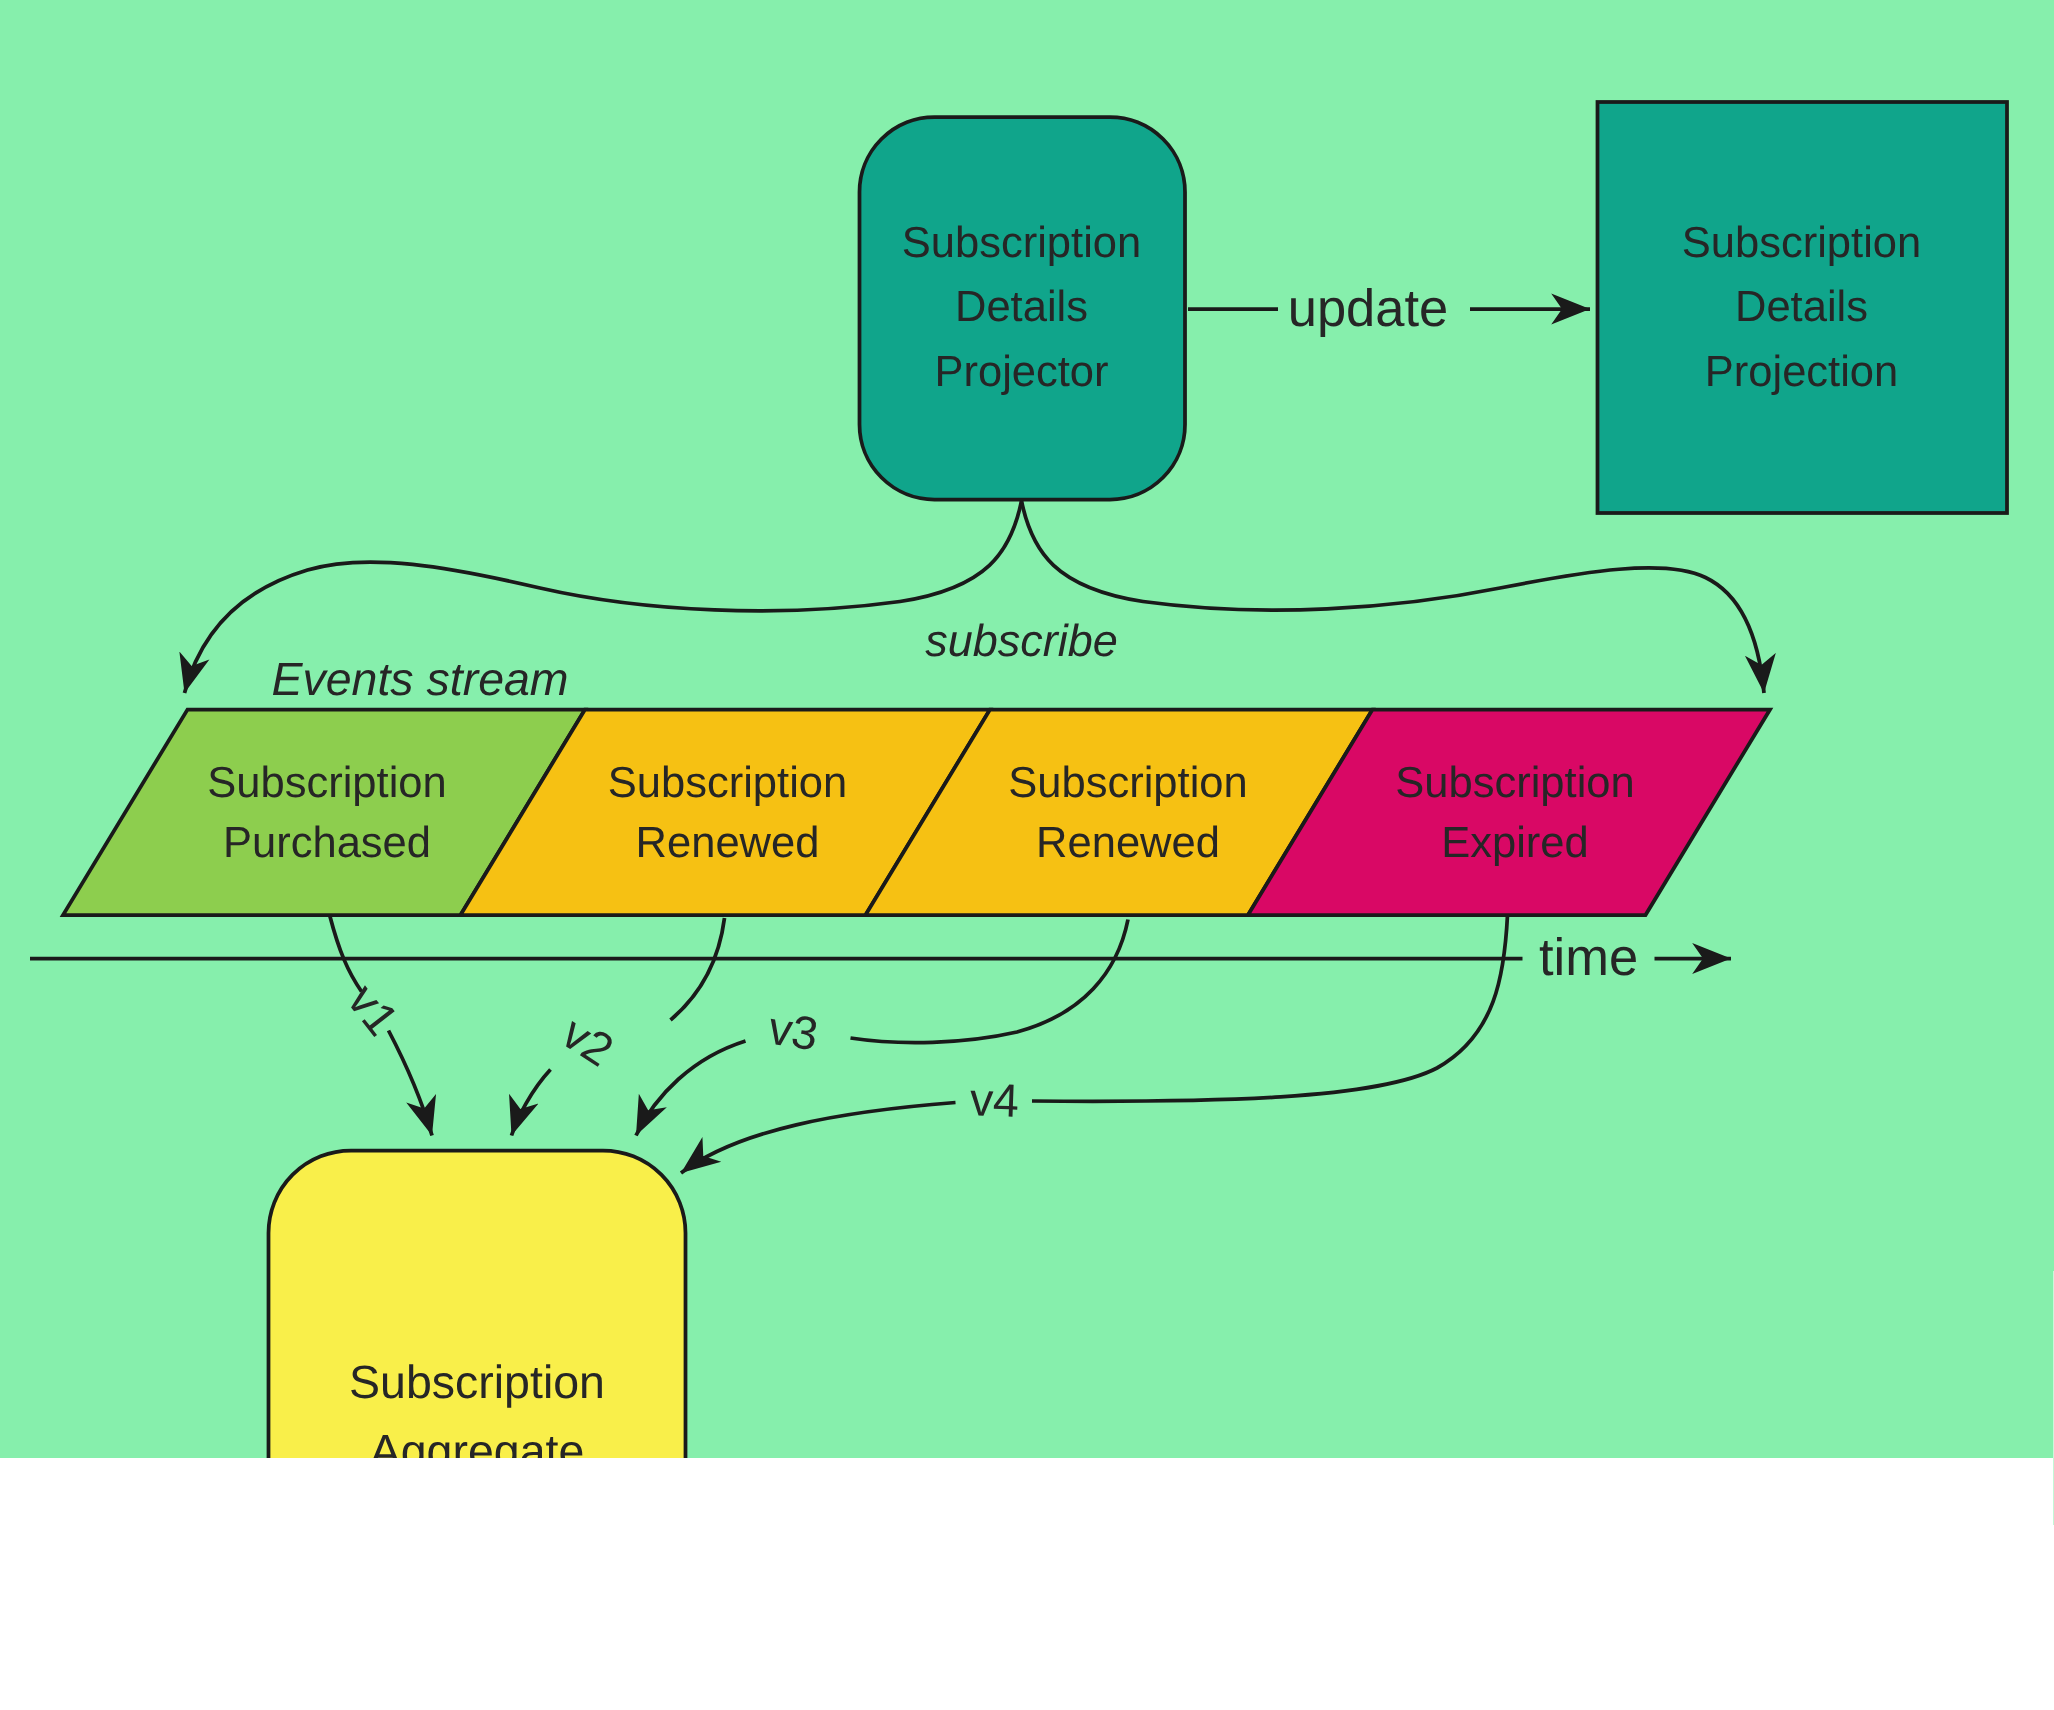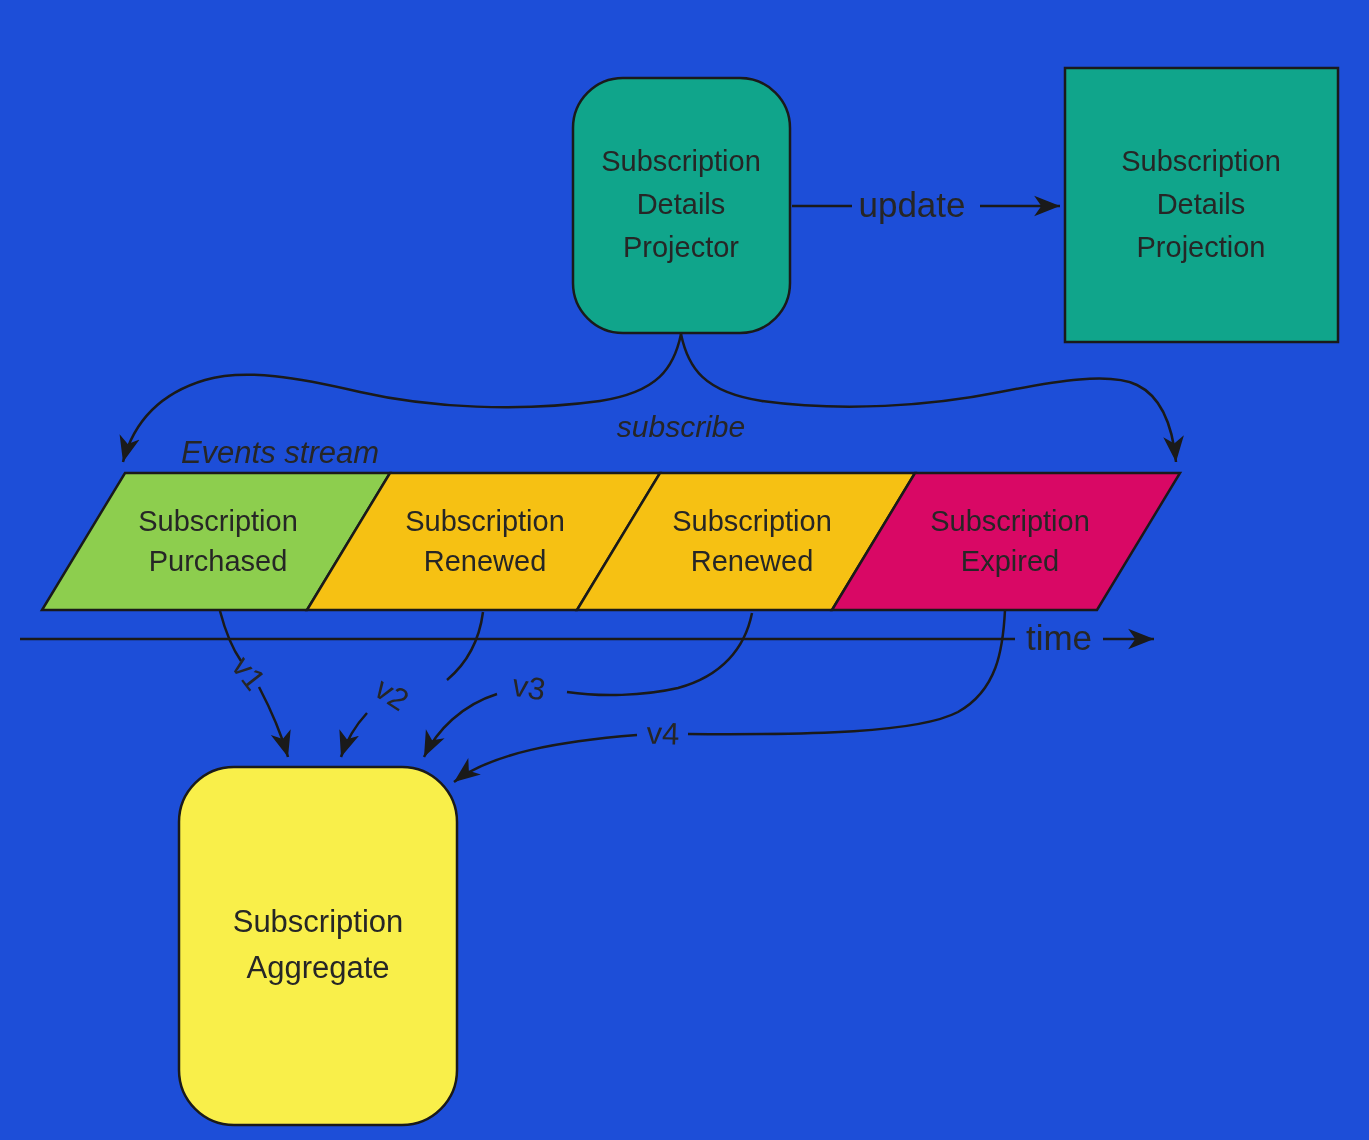--- a/index.html
+++ b/index.html
@@ -1,16 +1,16 @@
 <!DOCTYPE html>
 <html><head>
 <meta charset="utf-8">
 <style>
   html,body{margin:0;padding:0;background:#ffffff;}
-  .stage{width:1369px;height:1140px;position:relative;background:#1d4ed8;overflow:hidden;}
+  .stage{width:1369px;height:972px;position:relative;background:#86efac;overflow:hidden;}
   svg{display:block;}
   text{font-family:"Liberation Sans", sans-serif;fill:#262626;}
   .t-box{font-size:29px;text-anchor:middle;}
   .t-event{font-size:29px;text-anchor:middle;}
   .t-agg{font-size:31px;text-anchor:middle;}
   .t-big{font-size:35px;text-anchor:middle;}
   .t-italic{font-size:31px;font-style:italic;text-anchor:middle;}
   .t-sub{font-size:30px;font-style:italic;text-anchor:middle;}
   .t-ver{font-size:31px;text-anchor:middle;}
   .ln{fill:none;stroke:#1a1a1a;stroke-width:2.5;}

